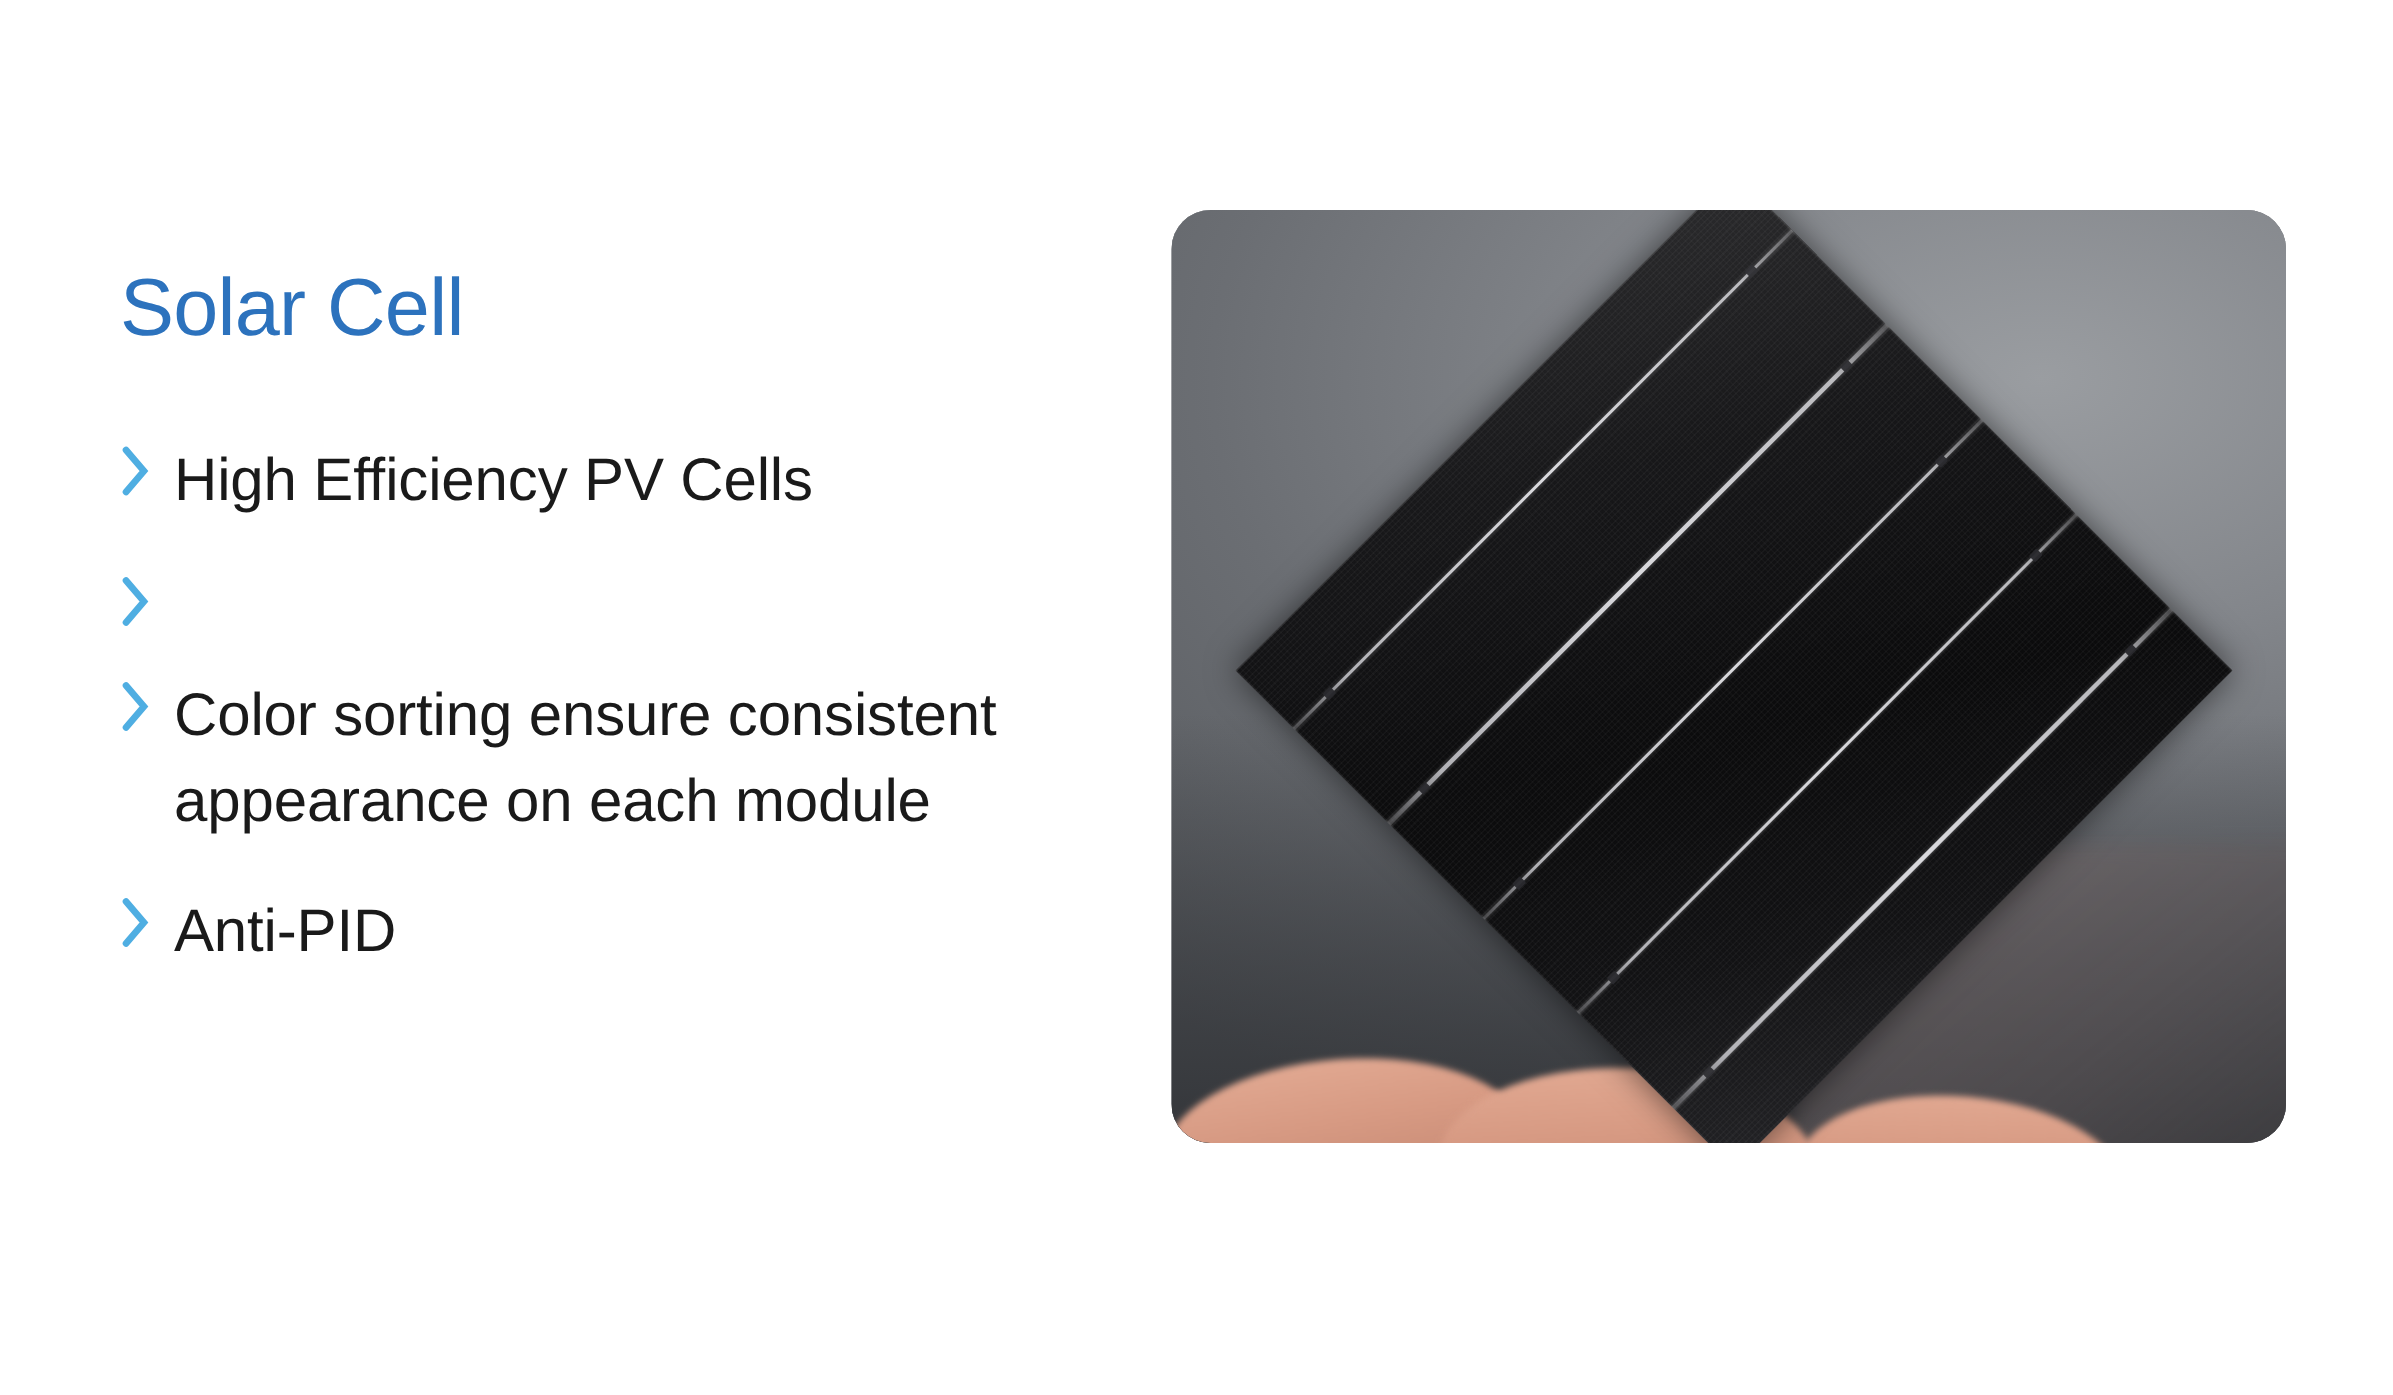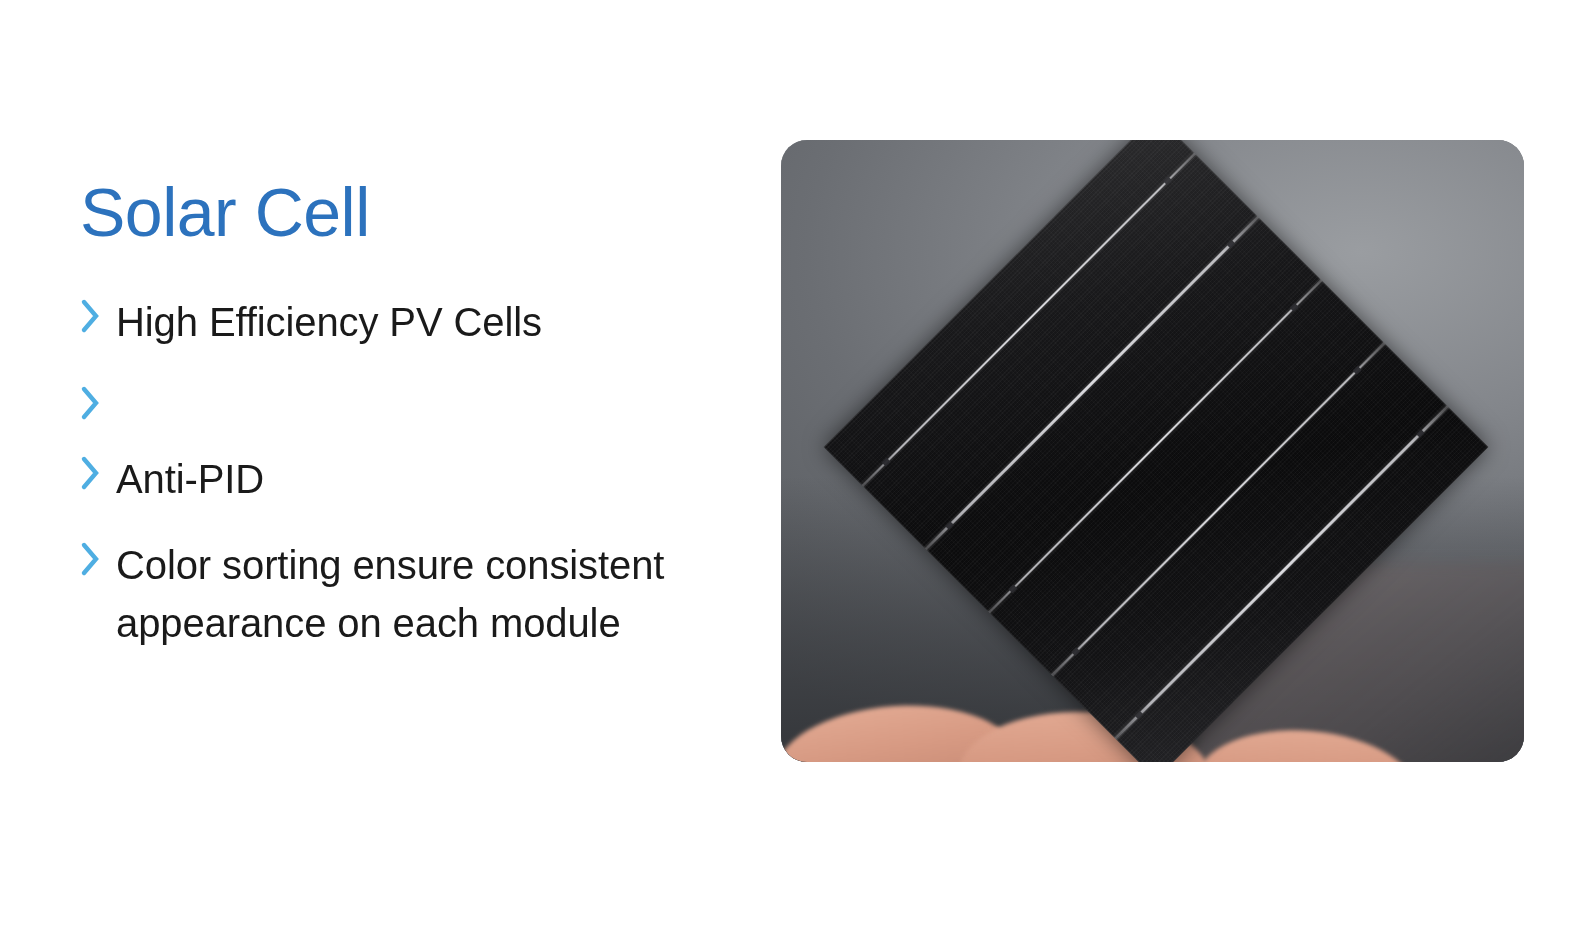--- a/index.html
+++ b/index.html
@@ -24,26 +24,26 @@
 
   
   .text-col {
     position: absolute;
     left: 80px;
     top: 178px;
     width: 690px;
   }
 
   .slide-title {
-    font-size: 68px;
+    font-size: 54px;
     line-height: 1.0;
     font-weight: 400;
     letter-spacing: -0.5px;
     color: #2C72BD;
-    margin: 0 0 48px 0;
+    margin: 0 0 60px 0;
     white-space: nowrap;
   }
 
   .bullet-list {
     list-style: none;
     margin: 0;
     padding: 0;
   }
 
   .bullet-item {
@@ -243,30 +243,30 @@
           </svg>
         </span>
       </li>
 
       <li class="bullet-item">
         <span class="chevron-icon">
           <svg width="22" height="38" viewBox="0 0 22 38" aria-hidden="true">
             <path d="M4 5 L16 19 L4 33" fill="none" stroke="#4FAEE2" stroke-width="4.4" stroke-linecap="round" stroke-linejoin="miter"></path>
           </svg>
         </span>
+        <span class="bullet-text">Color sorting ensure consistent appearance on each module</span>
+      </li>
+
+      <li class="bullet-item">
+        <span class="chevron-icon">
+          <svg width="22" height="38" viewBox="0 0 22 38" aria-hidden="true">
+            <path d="M4 5 L16 19 L4 33" fill="none" stroke="#4FAEE2" stroke-width="4.4" stroke-linecap="round" stroke-linejoin="miter"></path>
+          </svg>
+        </span>
         <span class="bullet-text">Anti-PID</span>
-      </li>
-
-      <li class="bullet-item">
-        <span class="chevron-icon">
-          <svg width="22" height="38" viewBox="0 0 22 38" aria-hidden="true">
-            <path d="M4 5 L16 19 L4 33" fill="none" stroke="#4FAEE2" stroke-width="4.4" stroke-linecap="round" stroke-linejoin="miter"></path>
-          </svg>
-        </span>
-        <span class="bullet-text">Color sorting ensure consistent appearance on each module</span>
       </li>
 
     </ul>
   </div>
 
   <div class="photo-frame">
     <div class="photo-bg"></div>
     <div class="photo-floor"></div>
     <div class="photo-floor-right"></div>
 

